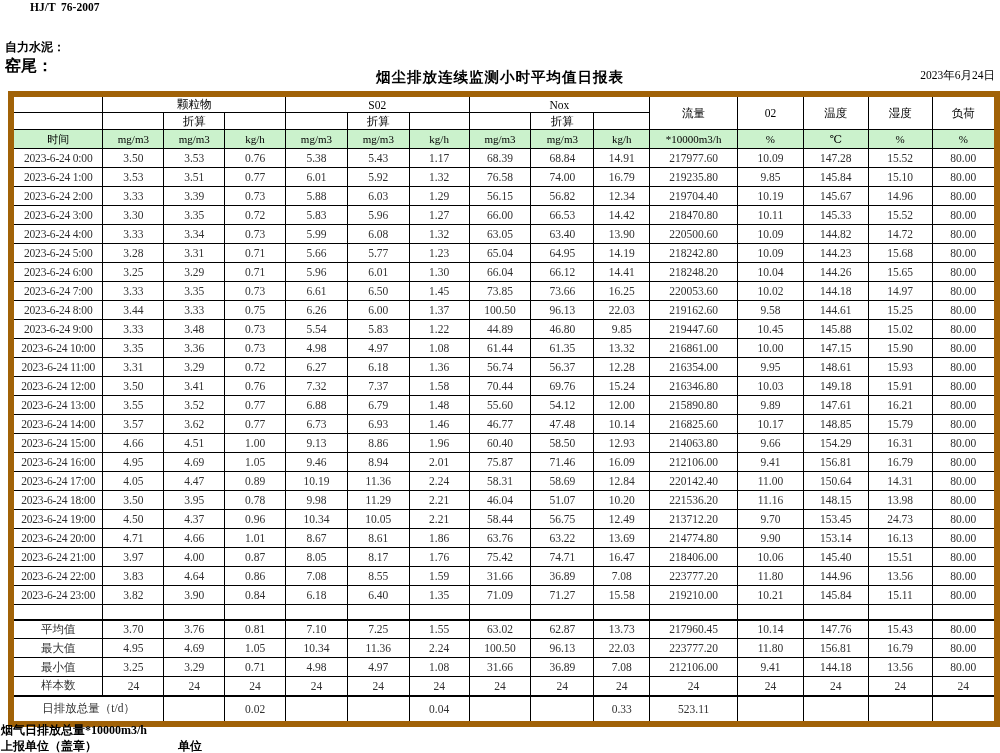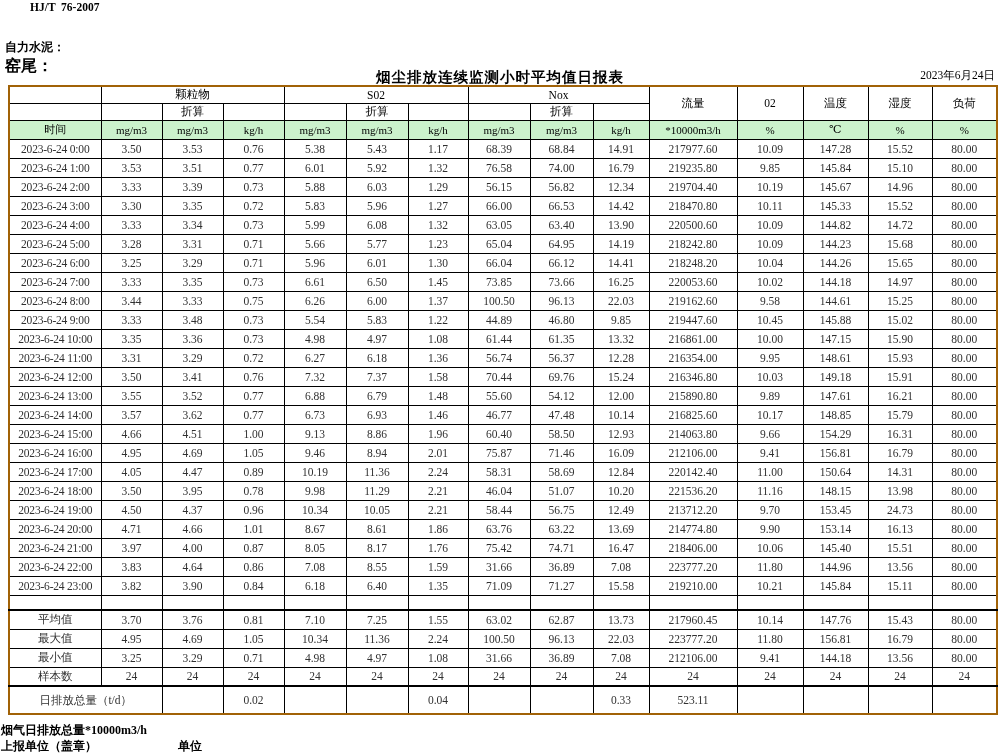--- a/index.html
+++ b/index.html
@@ -12,23 +12,23 @@
   .code{left:30px;top:1px;font-weight:bold;font-size:11.5px;white-space:pre;}
   .title{left:0;top:20px;width:100%;text-align:center;font-weight:bold;font-size:14.5px;letter-spacing:1px;margin-top:48px;}
   .company{left:5px;top:39px;font-weight:bold;font-size:12px;}
   .kiln{left:5px;top:56px;font-weight:bold;font-size:16px;}
   .rdate{right:5px;top:68px;font-size:11.5px;}
   .f1{left:1px;top:722px;font-weight:bold;font-size:12px;text-align:center;}
   .f2{left:1px;top:738px;font-weight:bold;font-size:12px;}
   .f3{left:178px;top:738px;font-weight:bold;font-size:12px;}
 
   table.report{
-    position:absolute;left:8px;top:85px;
+    position:absolute;left:8px;top:91px;
     border-collapse:collapse;table-layout:fixed;
-    border:2px solid #a16207;
+    border:6px solid #a16207;
   }
   table.report th, table.report td{
     border:1px solid #000;
     padding:0;margin:0;
     text-align:center;vertical-align:middle;
     overflow:hidden;white-space:nowrap;
     font-weight:normal;
     font-size:11.5px;
     color:#303030;
   }

